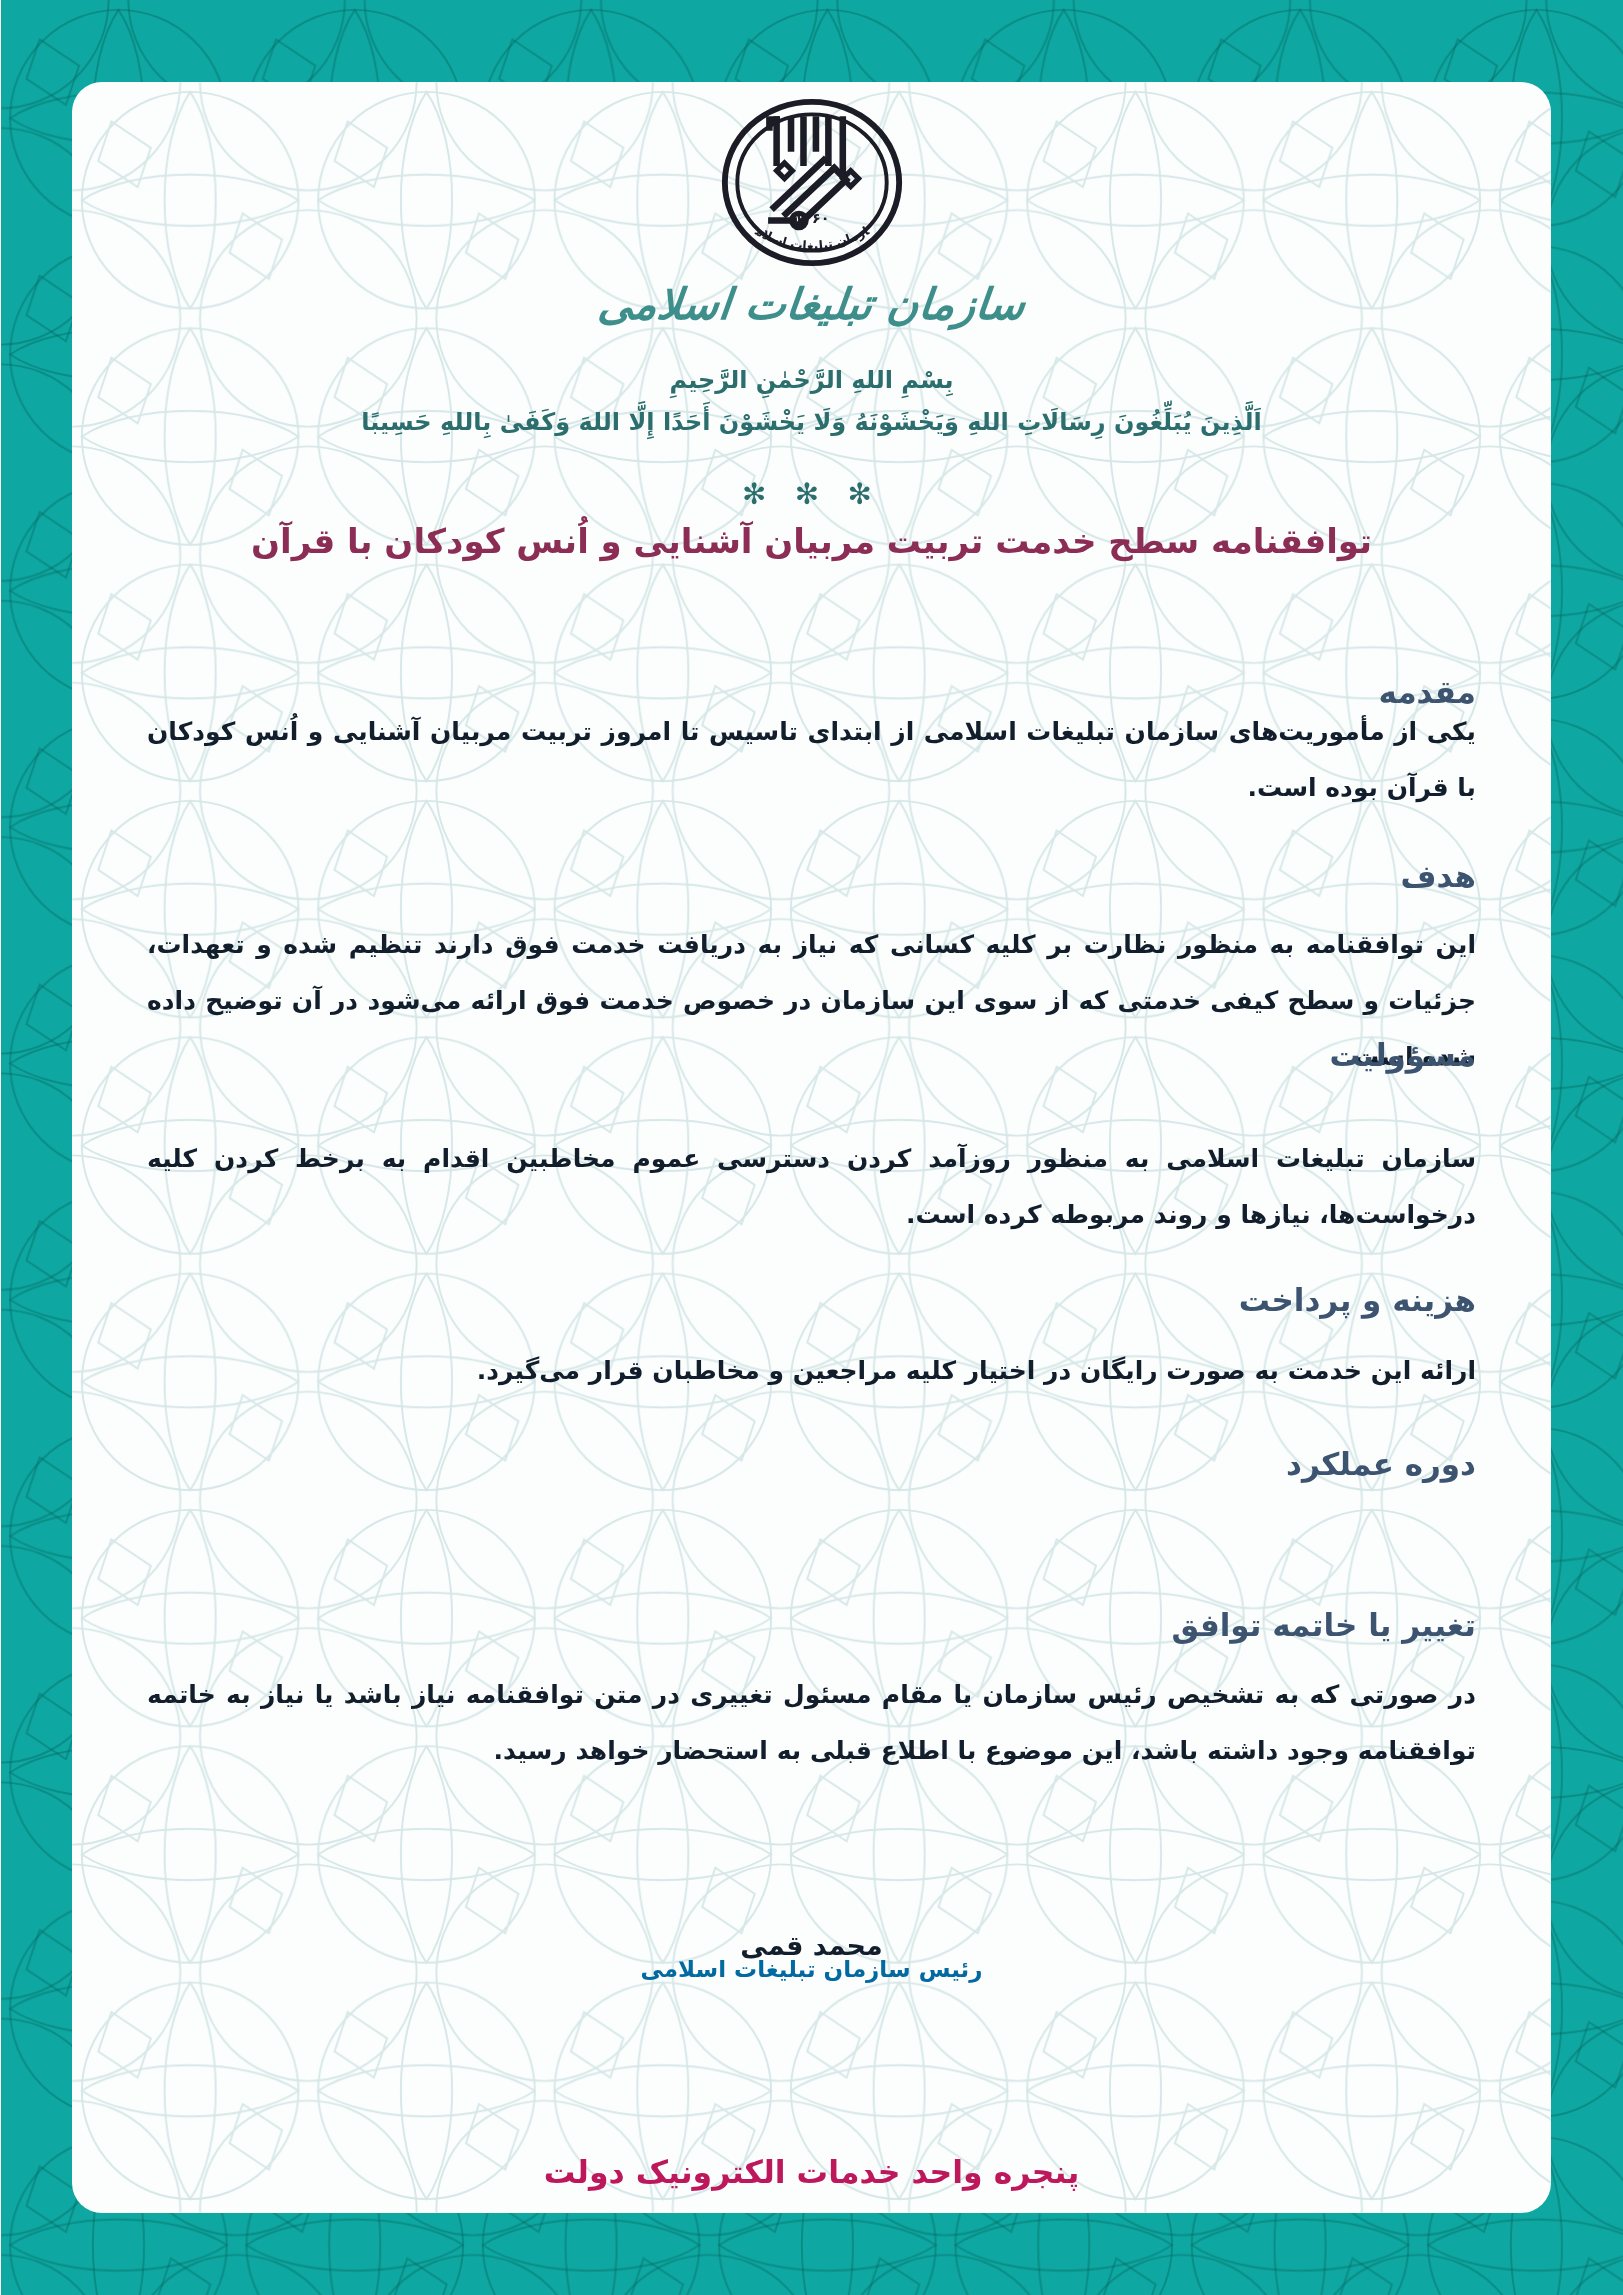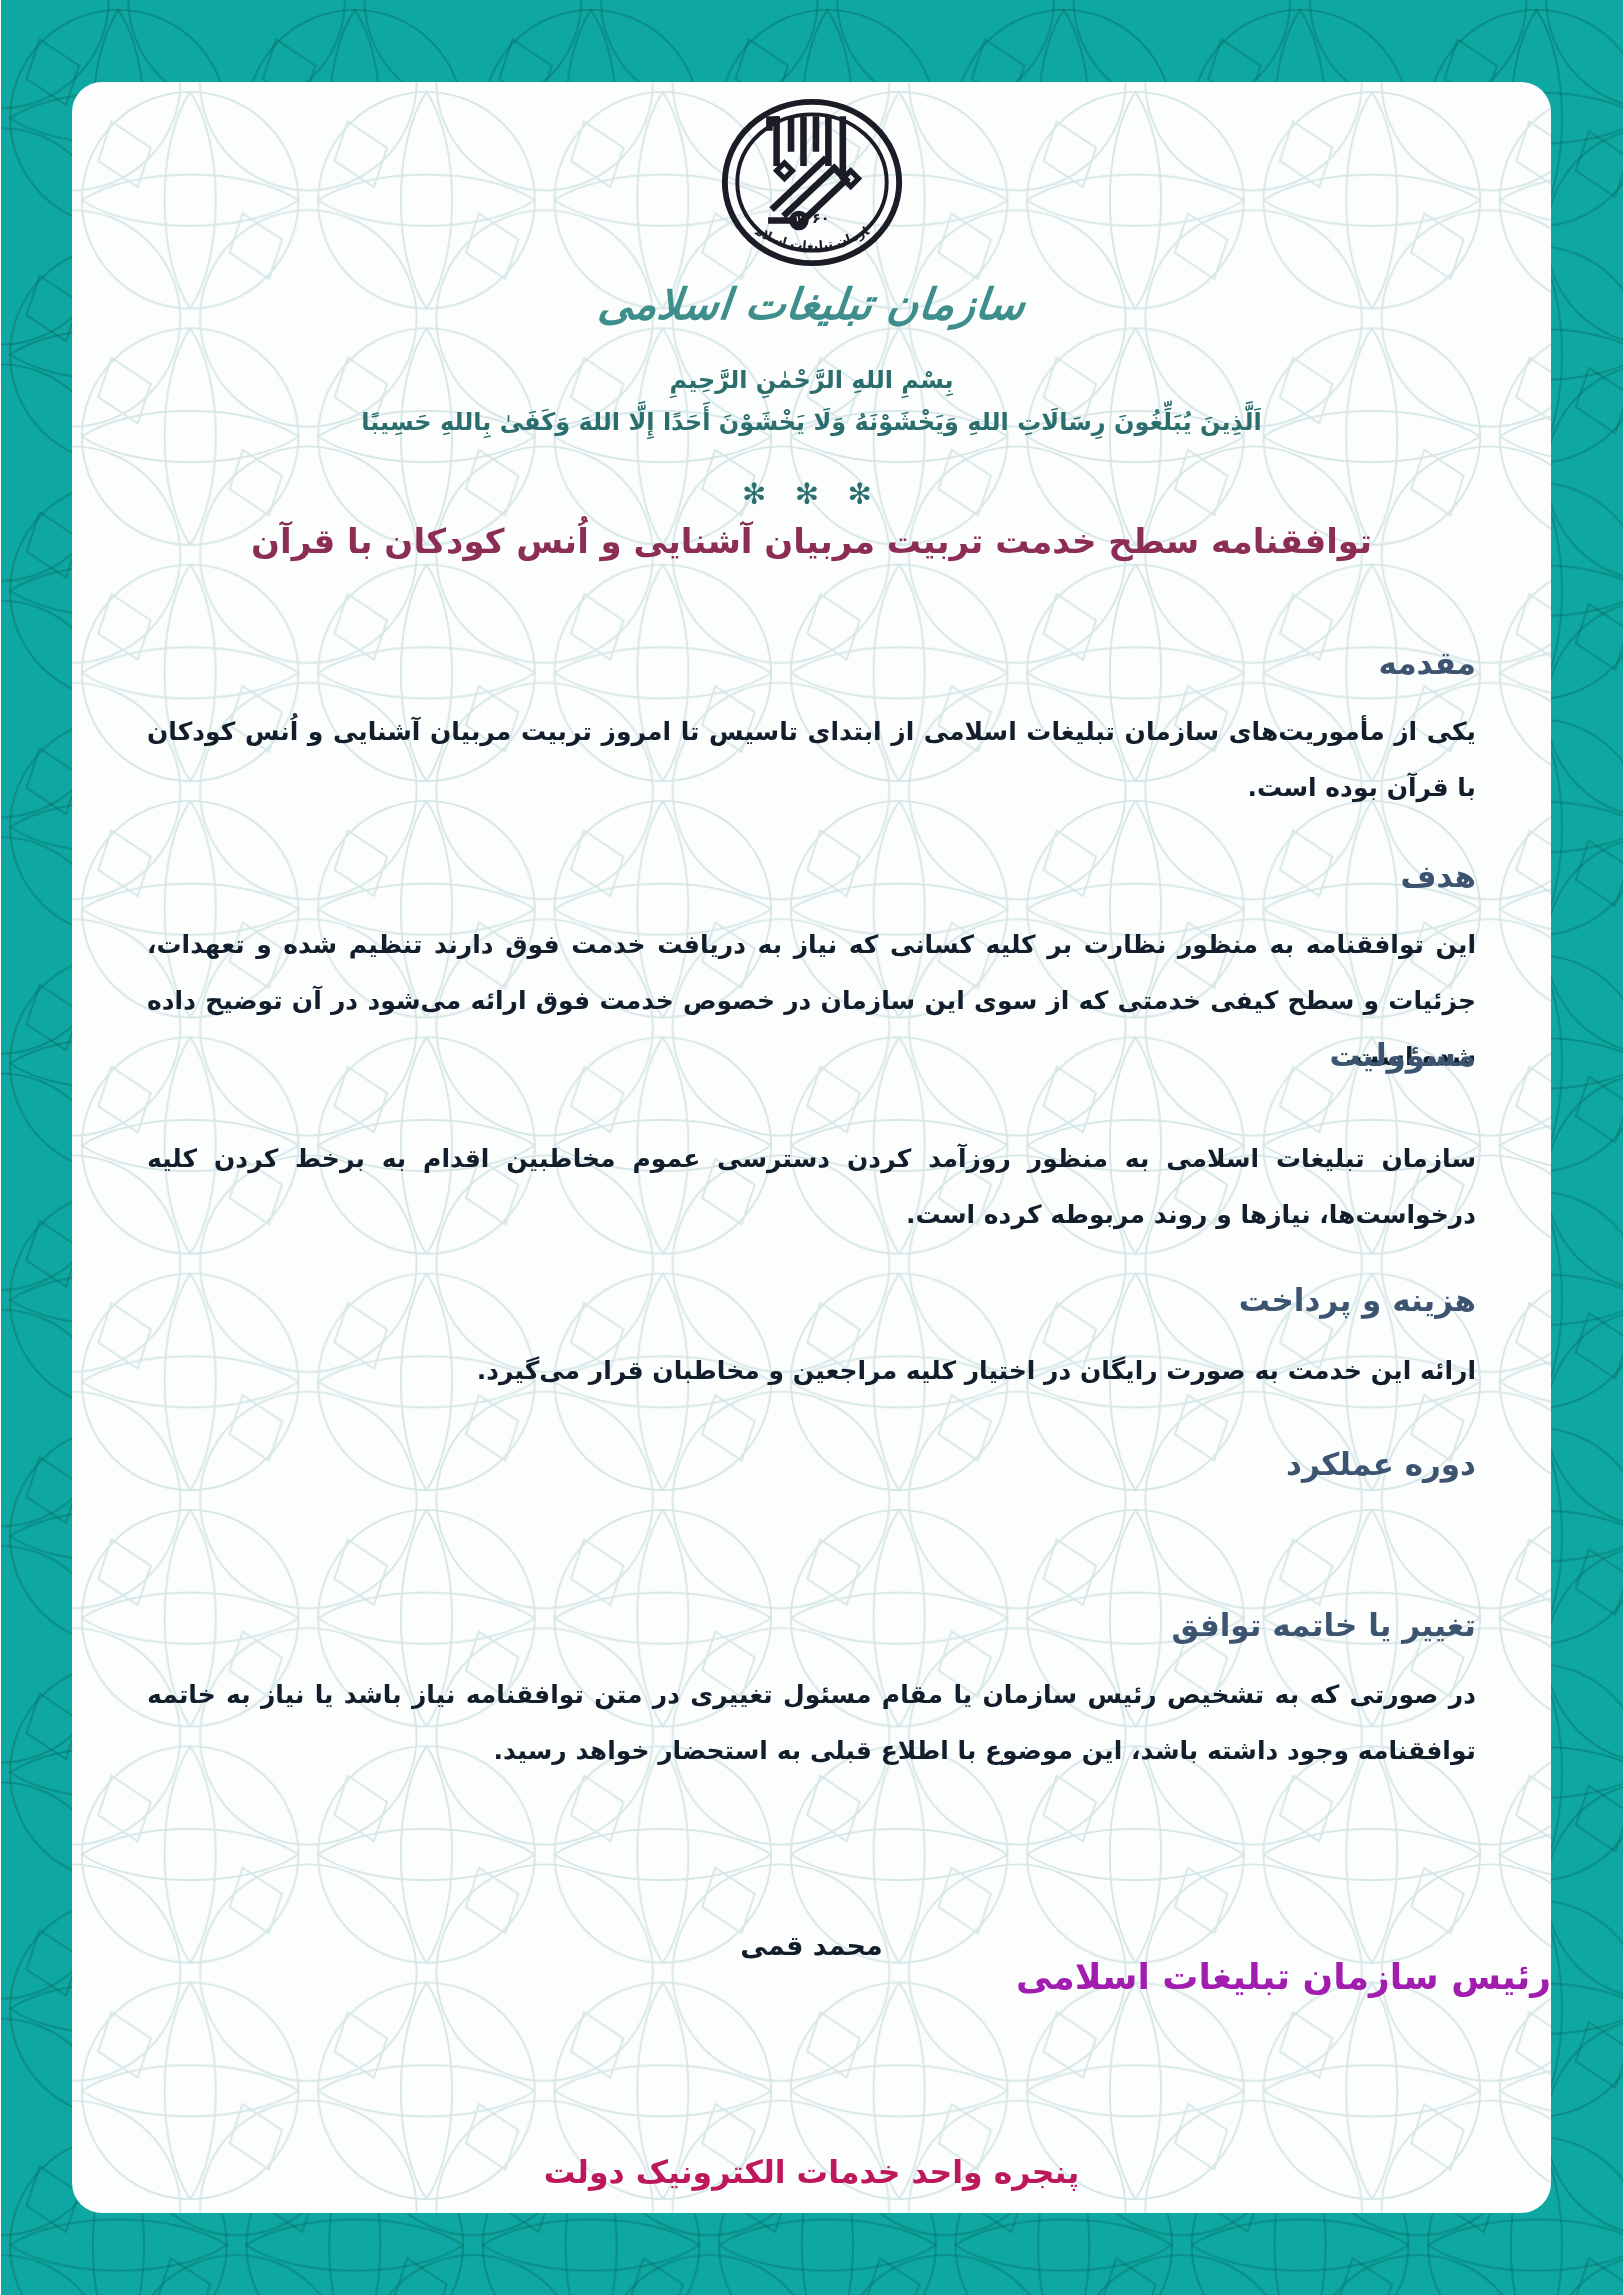--- a/index.html
+++ b/index.html
@@ -99,41 +99,41 @@
     right: 75px;
     width: 1329px;
     color: #121e2c;
     font-size: 25px;
     font-weight: bold;
     line-height: 56px;
     text-align: justify;
     text-align-last: right;
     direction: rtl;
   }
-  .h1t { top: 563px; }  .b1t { top: 622px; }
+  .h1t { top: 592px; }  .b1t { top: 622px; }
   .h2t { top: 776px; } .b2t { top: 835px; }
   .h3t { top: 955px; text-align: center; } .b3t { top: 1049px; }
   .h4t { top: 1200px; } .b4t { top: 1261px; }
   .h5t { top: 1364px; } .b5t { top: 1425px; }
   .h6t { top: 1525px; } .b6t { top: 1585px; }
 
   .sig-name {
     top: 1848px;
     width: 100%;
     text-align: center;
     color: #121e2c;
     font-size: 27px;
     font-weight: bold;
   }
   .sig-role {
     top: 1874px;
     width: 100%;
-    text-align: right;
-    color: #a21caf;
-    font-size: 36px;
+    text-align: center;
+    color: #0369a1;
+    font-size: 23px;
     font-weight: bold;
   }
   .footer-line {
     top: 2072px;
     width: 100%;
     text-align: center;
     color: #be185d;
     font-size: 31.5px;
     font-weight: bold;
   }

